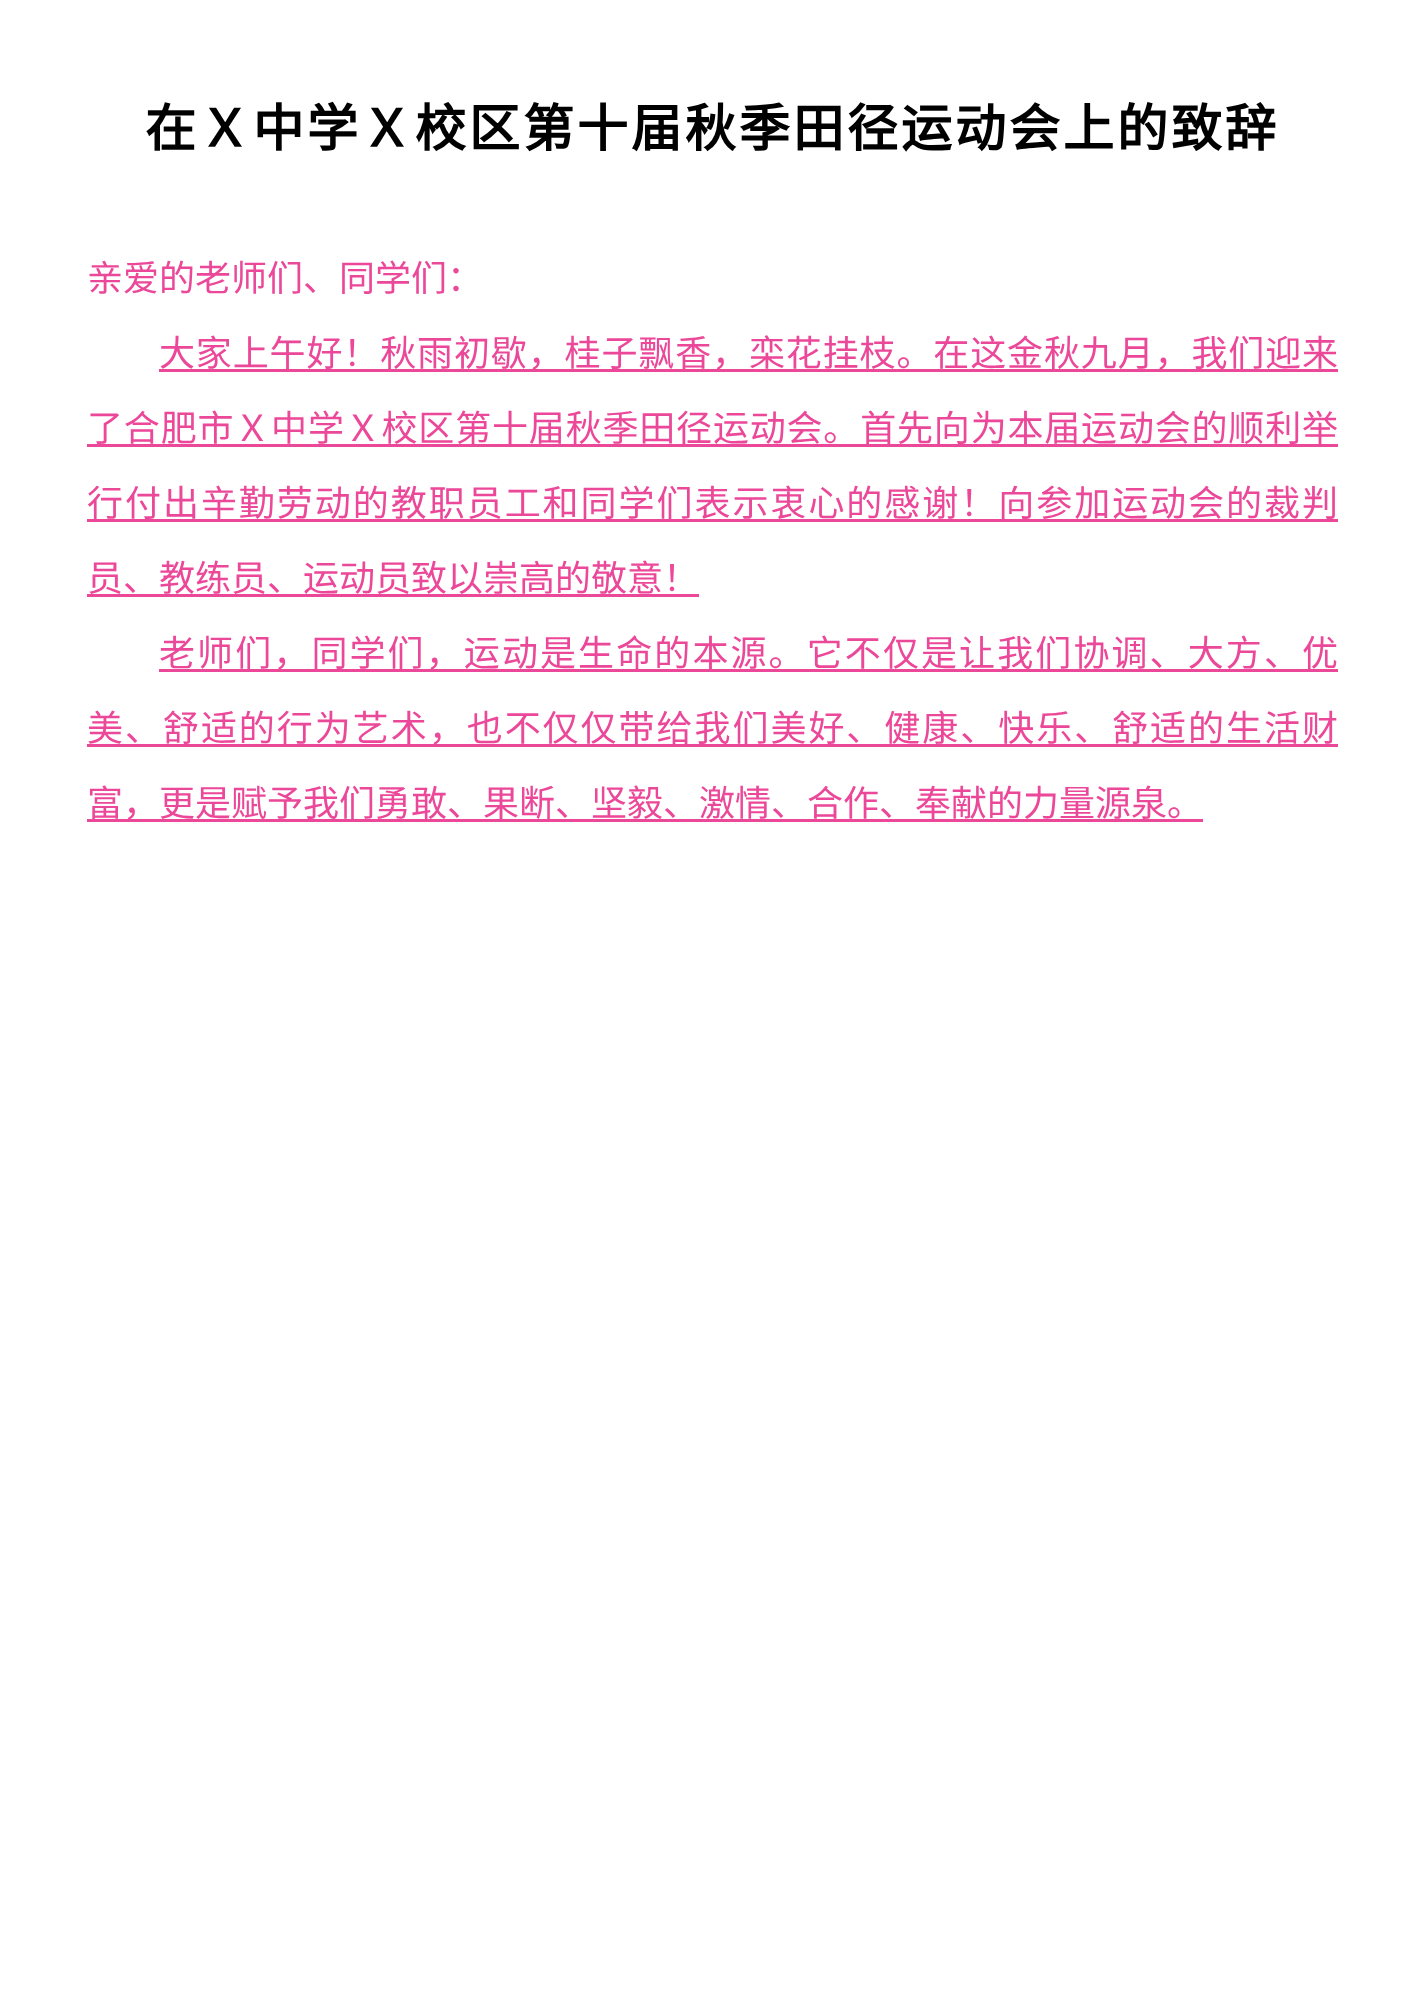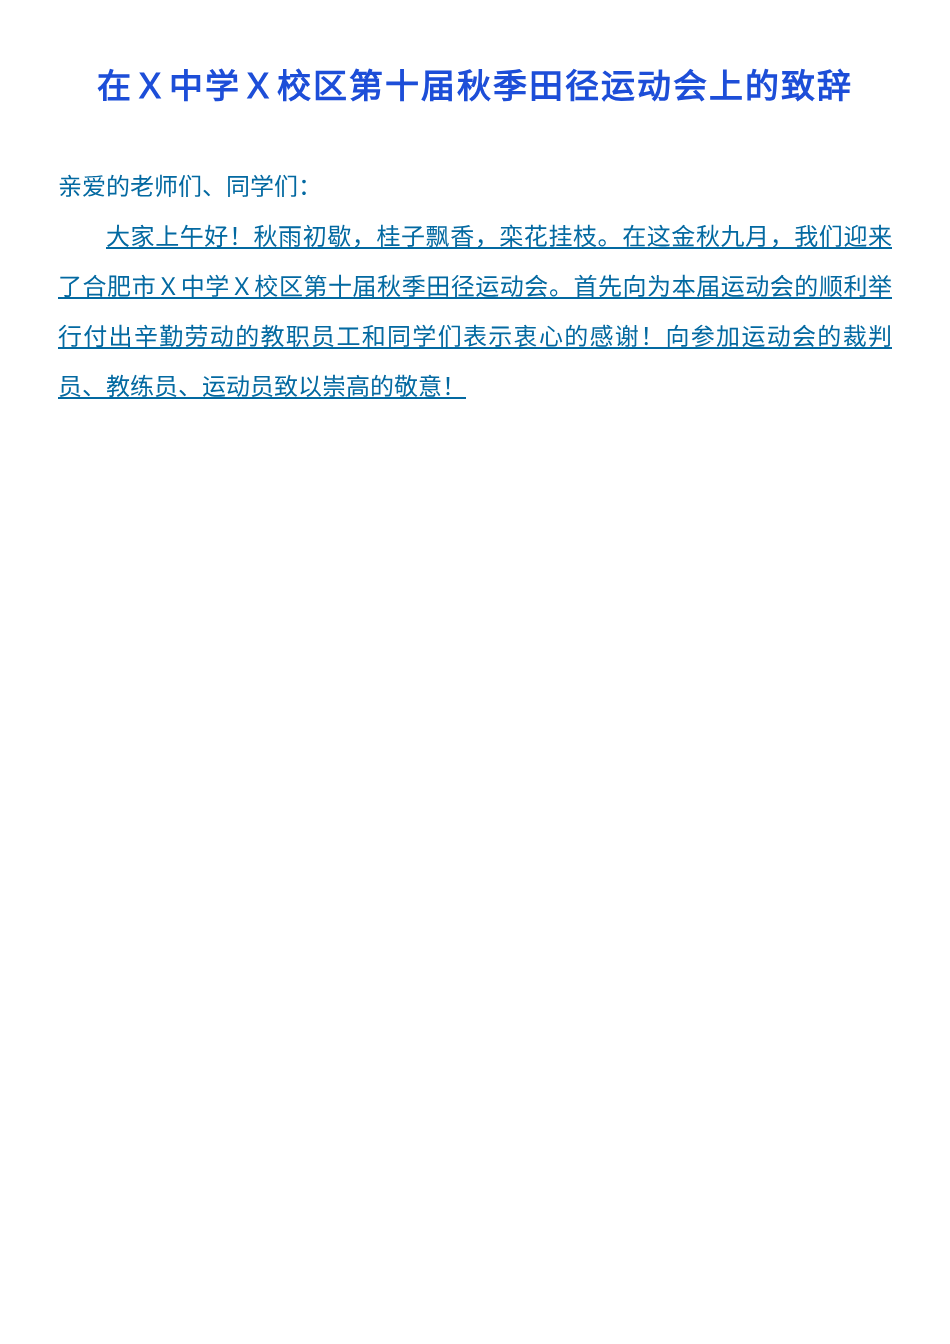--- a/index.html
+++ b/index.html
@@ -21,27 +21,27 @@
     padding: 64px 58px 0 58px;
     background: #ffffff;
   }
   .doc-title {
     margin: 0 0 54px 0;
     font-size: 34px;
     line-height: 44px;
     font-weight: bold;
     text-align: center;
     letter-spacing: 2px;
-    color: #1d4ed8;
+    color: #000000;
   }
   .content {
     font-size: 24px;
     line-height: 50px;
     text-align: justify;
-    color: #0369a1;
+    color: #ec4899;
   }
   .content p {
     margin: 0;
     padding: 0;
   }
   .salutation {
     text-indent: 0;
   }
   .para {
     text-indent: 2em;
@@ -49,14 +49,15 @@
   }
 </style>
 </head>
 <body>
 
 <div class="page">
   <h1 class="doc-title">在Ｘ中学Ｘ校区第十届秋季田径运动会上的致辞</h1>
   <div class="content">
     <p class="salutation">亲爱的老师们、同学们：</p>
     <p class="para">大家上午好！秋雨初歇，桂子飘香，栾花挂枝。在这金秋九月，我们迎来了合肥市Ｘ中学Ｘ校区第十届秋季田径运动会。首先向为本届运动会的顺利举行付出辛勤劳动的教职员工和同学们表示衷心的感谢！向参加运动会的裁判员、教练员、运动员致以崇高的敬意！</p>
+    <p class="para">老师们，同学们，运动是生命的本源。它不仅是让我们协调、大方、优美、舒适的行为艺术，也不仅仅带给我们美好、健康、快乐、舒适的生活财富，更是赋予我们勇敢、果断、坚毅、激情、合作、奉献的力量源泉。</p>
   </div>
 </div>
 
 </body></html>

